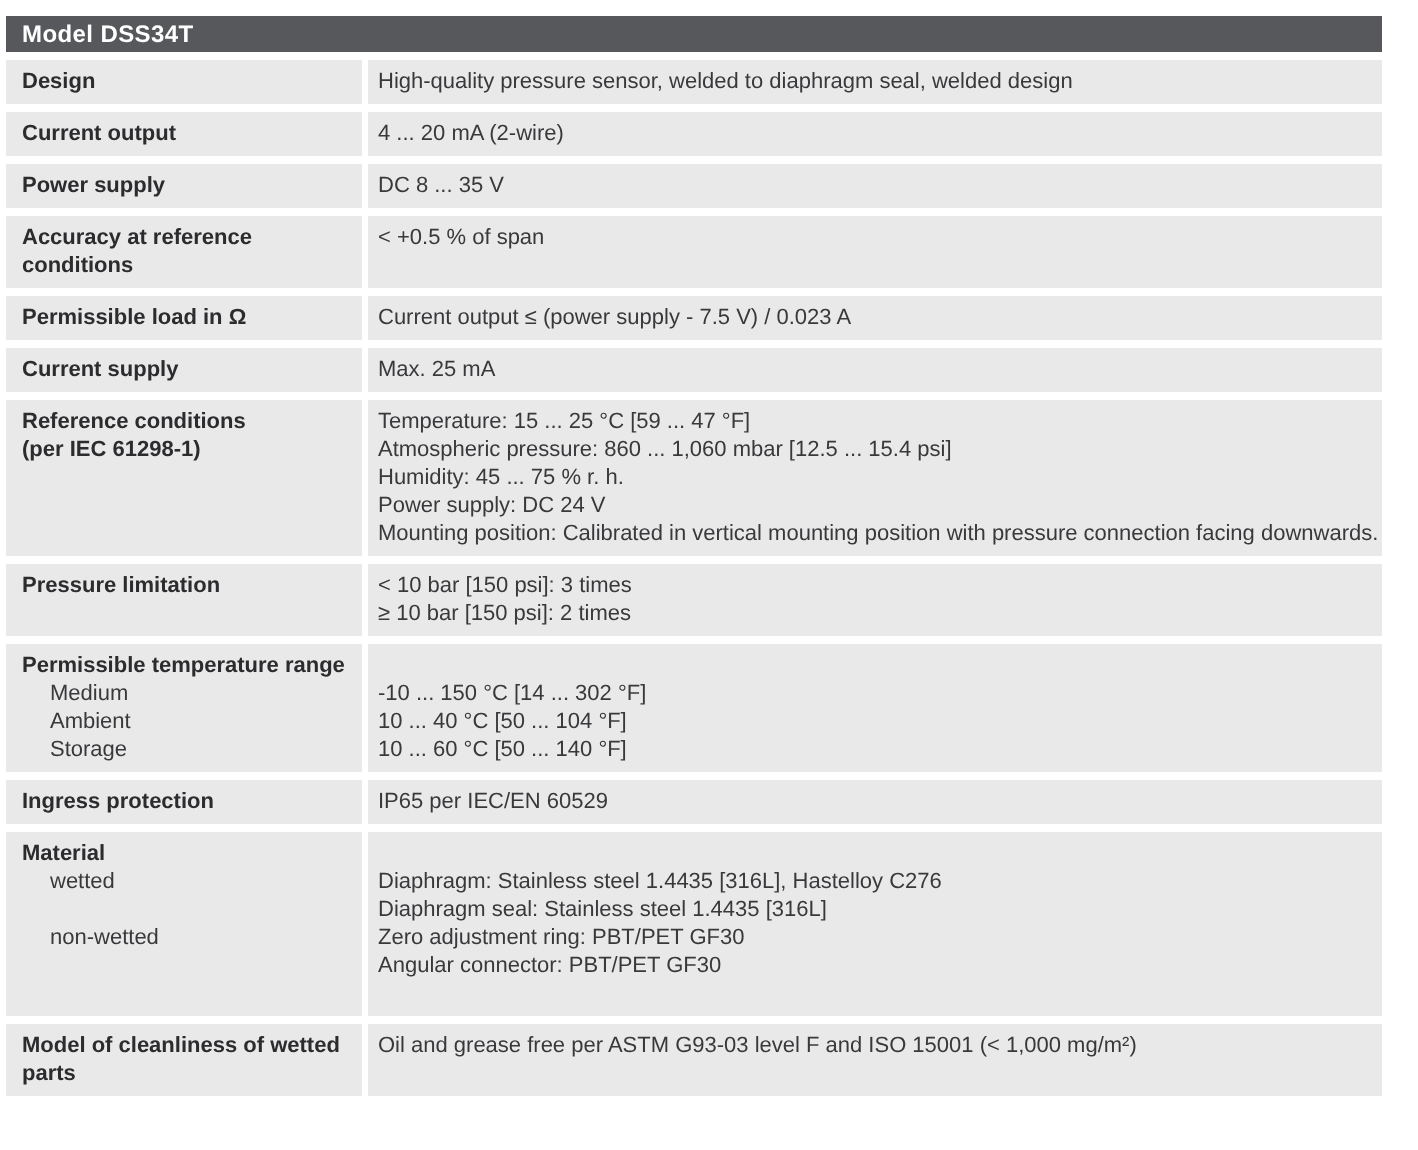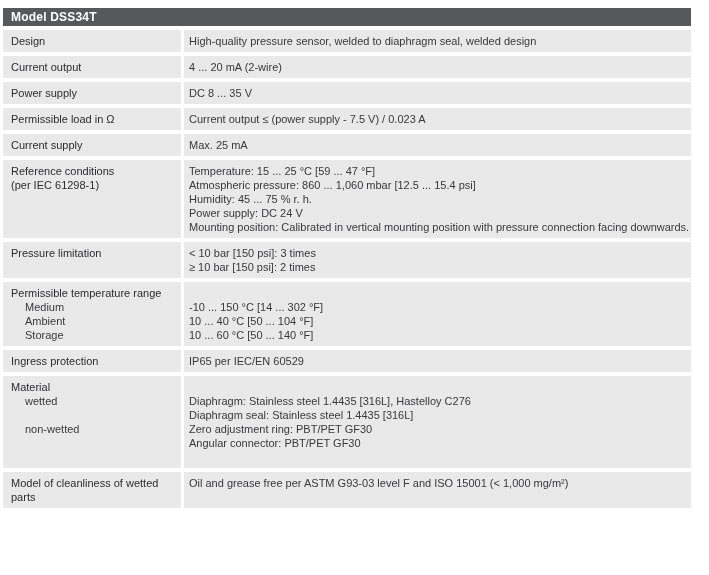--- a/index.html
+++ b/index.html
@@ -56,21 +56,21 @@
     overflow: hidden;
   }
   .line {
     height: 14px;
     line-height: 14px;
     font-size: 11px;
     white-space: nowrap;
     color: #39393b;
   }
   .label-cell .line {
-    font-weight: normal;
+    font-weight: bold;
     color: #2c2c2e;
   }
   .label-cell .line.indent {
     font-weight: normal;
     padding-left: 14px;
     color: #39393b;
   }
 </style>
 </head>
 <body>
@@ -100,20 +100,29 @@
         <div class="row">
           <div class="cell label-cell">
             <div class="line">Power supply</div>
           </div>
           <div class="cell value-cell">
             <div class="line">DC 8 ... 35 V</div>
           </div>
         </div>
         <div class="row">
           <div class="cell label-cell">
+            <div class="line">Accuracy at reference</div>
+            <div class="line">conditions</div>
+          </div>
+          <div class="cell value-cell">
+            <div class="line">&lt; +0.5 % of span</div>
+          </div>
+        </div>
+        <div class="row">
+          <div class="cell label-cell">
             <div class="line">Permissible load in Ω</div>
           </div>
           <div class="cell value-cell">
             <div class="line">Current output ≤ (power supply - 7.5 V) / 0.023 A</div>
           </div>
         </div>
         <div class="row">
           <div class="cell label-cell">
             <div class="line">Current supply</div>
           </div>

